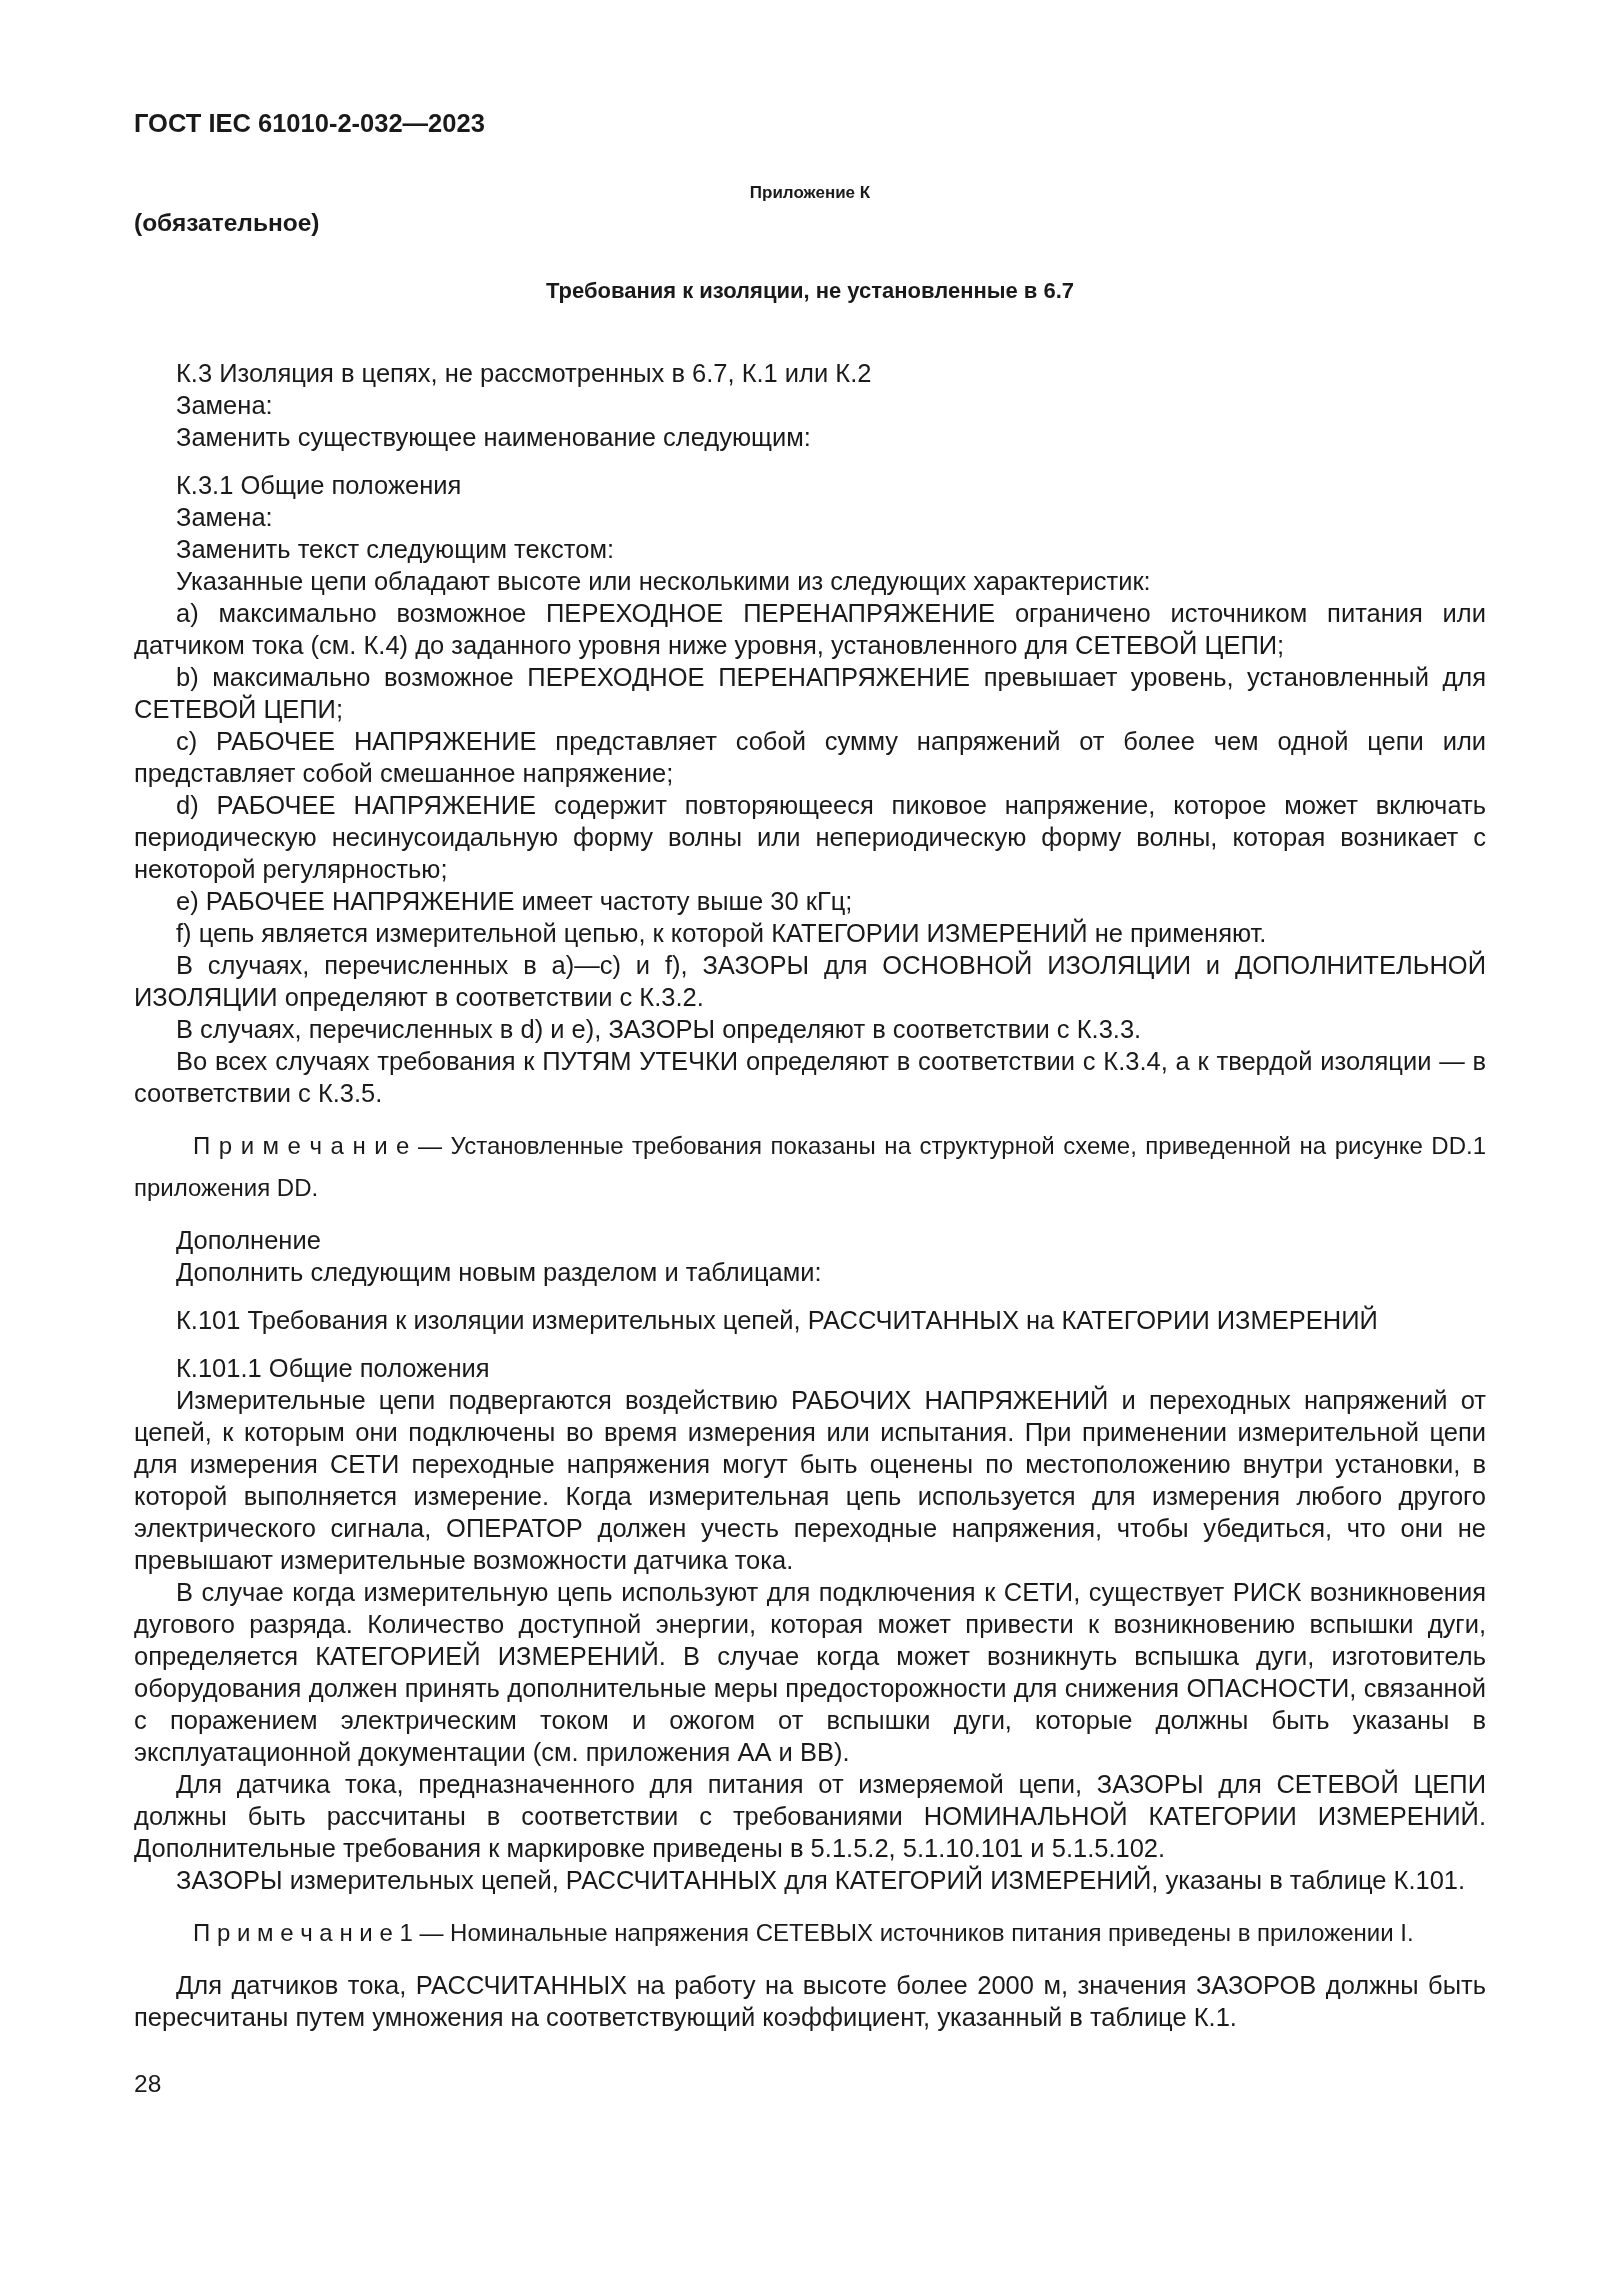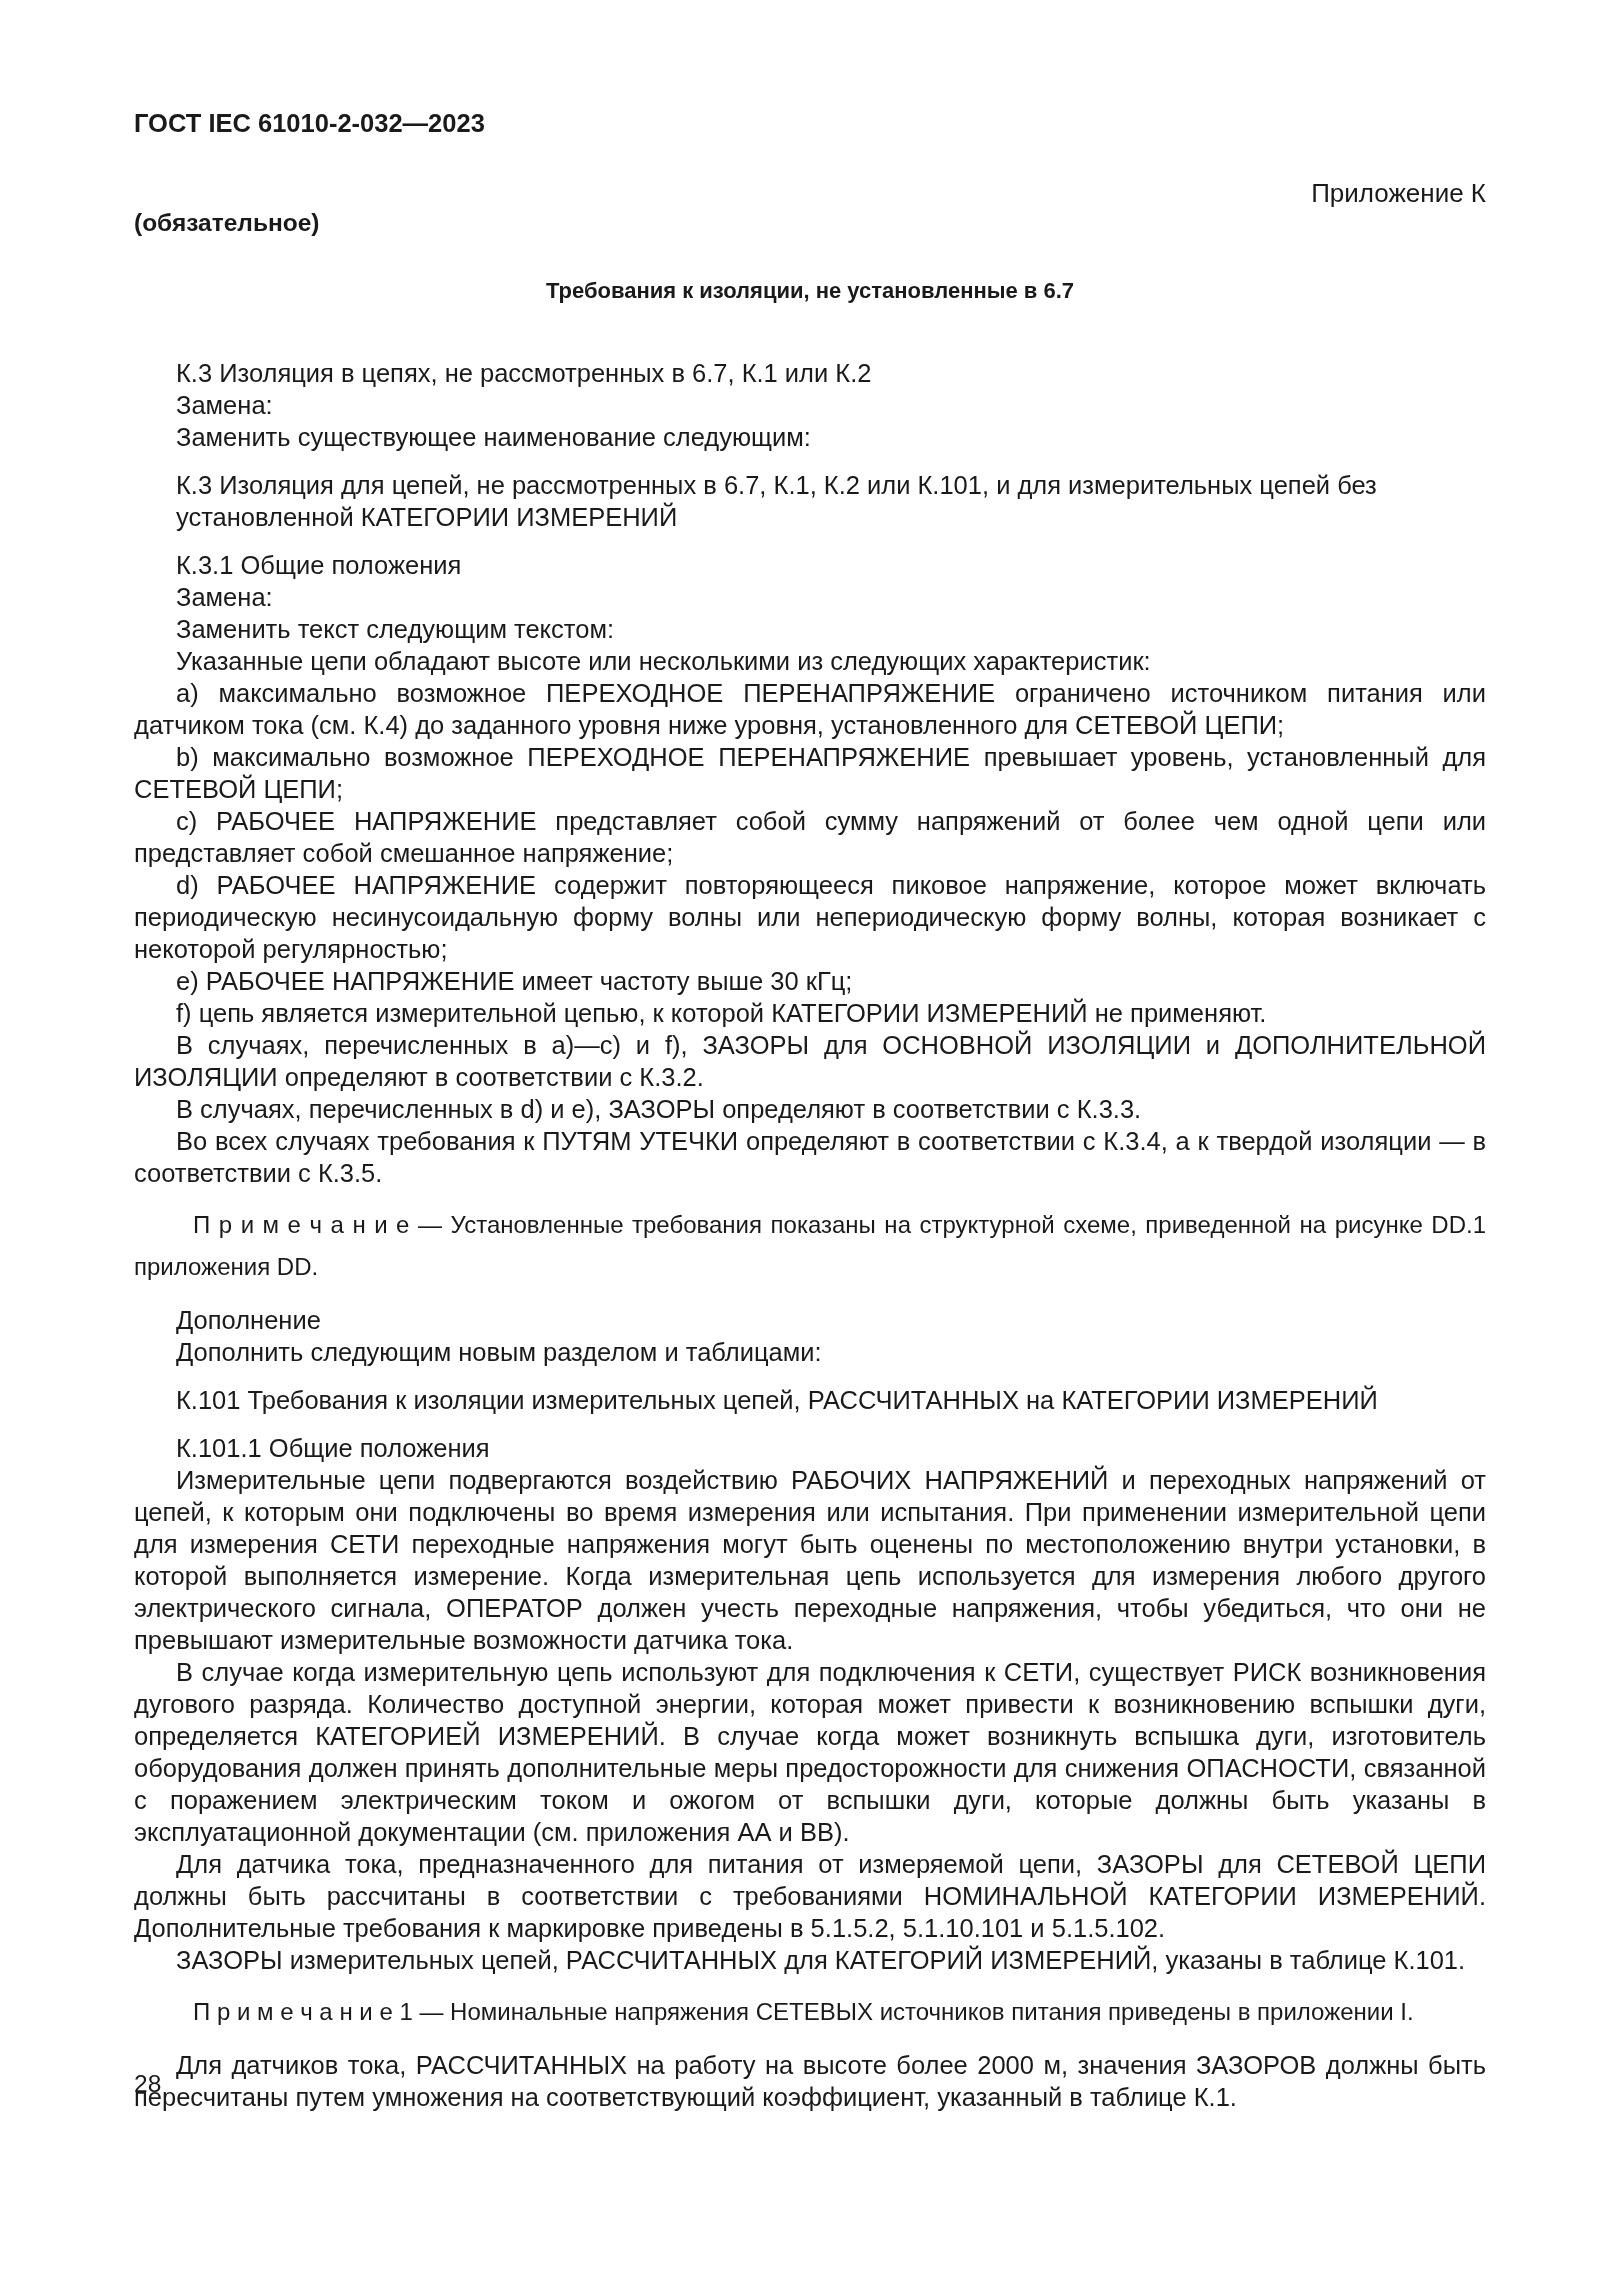--- a/index.html
+++ b/index.html
@@ -17,24 +17,24 @@
     padding: 110px 135px 0 134px;
   }
   .running-head {
     font-weight: bold;
     font-size: 25.5px;
     line-height: 27.4px;
     margin-bottom: 41px;
     text-align: left;
   }
   .annex-title {
-    text-align: right;
-    font-size: 26px;
+    text-align: center;
+    font-size: 17px;
     line-height: 30px;
-    font-weight: normal;
+    font-weight: bold;
   }
   .annex-kind {
     text-align: left;
     font-size: 24.5px;
     line-height: 30px;
     font-weight: bold;
   }
   .doc-title {
     text-align: center;
     font-weight: bold;
@@ -82,21 +82,20 @@
   <div class="annex-title">Приложение К</div>
 
   <div class="annex-kind">(обязательное)</div>
 
   <div class="doc-title">Требования к изоляции, не установленные в 6.7</div>
 
   <div class="doc-body">
       <p class="para s-heading">К.3 Изоляция в цепях, не рассмотренных в 6.7, К.1 или К.2</p>
       <p class="para s-italic">Замена:</p>
       <p class="para s-italic">Заменить существующее наименование следующим:</p>
-      <p class="para s-heading">К.3 Изоляция для цепей, не рассмотренных в 6.7, К.1, К.2 или К.101, и для измерительных цепей без установленной КАТЕГОРИИ ИЗМЕРЕНИЙ</p>
       <p class="para s-heading">К.3.1 Общие положения</p>
       <p class="para s-italic">Замена:</p>
       <p class="para s-italic">Заменить текст следующим текстом:</p>
       <p class="para s-italic">Указанные цепи обладают высоте или несколькими из следующих характеристик:</p>
       <p class="para s-italic">а) максимально возможное ПЕРЕХОДНОЕ ПЕРЕНАПРЯЖЕНИЕ ограничено источником питания или датчиком тока (см. К.4) до заданного уровня ниже уровня, установленного для СЕТЕВОЙ ЦЕПИ;</p>
       <p class="para s-italic">b) максимально возможное ПЕРЕХОДНОЕ ПЕРЕНАПРЯЖЕНИЕ превышает уровень, установленный для СЕТЕВОЙ ЦЕПИ;</p>
       <p class="para s-italic">с) РАБОЧЕЕ НАПРЯЖЕНИЕ представляет собой сумму напряжений от более чем одной цепи или представляет собой смешанное напряжение;</p>
       <p class="para s-italic">d) РАБОЧЕЕ НАПРЯЖЕНИЕ содержит повторяющееся пиковое напряжение, которое может включать периодическую несинусоидальную форму волны или непериодическую форму волны, которая возникает с некоторой регулярностью;</p>
       <p class="para s-italic">е) РАБОЧЕЕ НАПРЯЖЕНИЕ имеет частоту выше 30 кГц;</p>
       <p class="para s-italic">f) цепь является измерительной цепью, к которой КАТЕГОРИИ ИЗМЕРЕНИЙ не применяют.</p>

